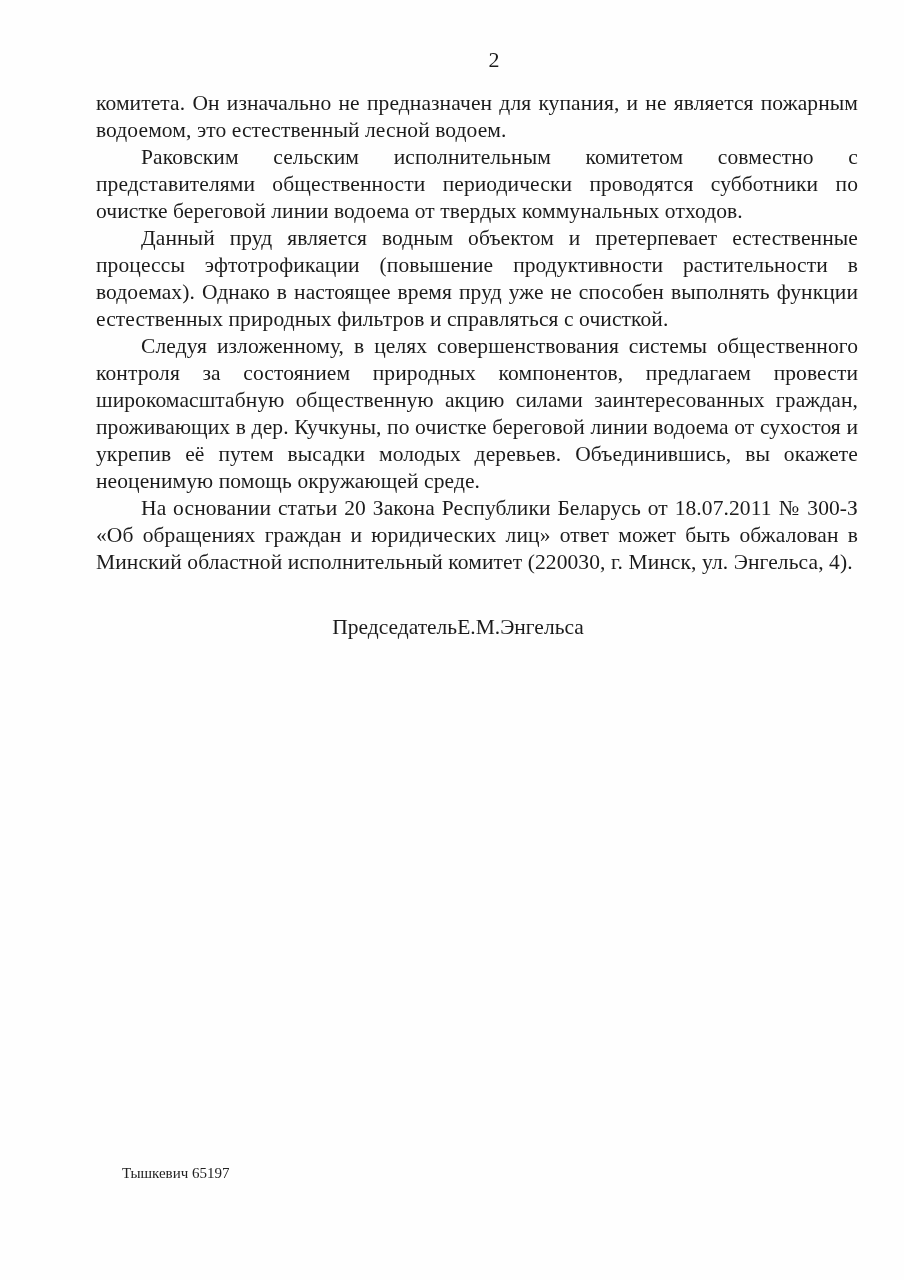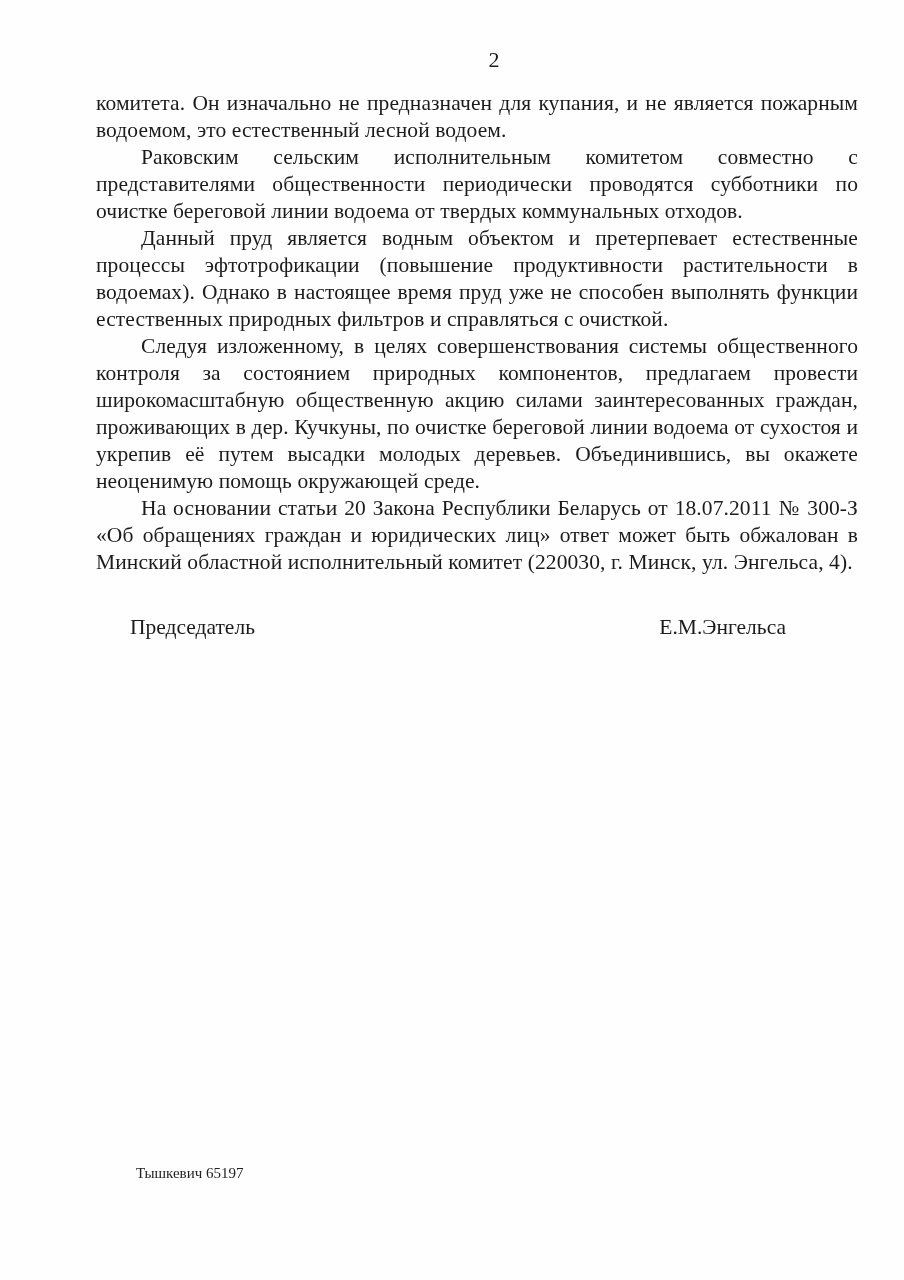--- a/index.html
+++ b/index.html
@@ -35,31 +35,31 @@
   .para {
     margin: 0;
     text-indent: 45px;
   }
   .para.no-indent {
     text-indent: 0;
   }
   .signature-row {
     margin: 38px 46px 0 130px;
     display: flex;
-    justify-content: space-between;
+    justify-content: center;
     align-items: baseline;
     font-size: 21.5px;
     line-height: 27px;
   }
   .signature-name {
     margin-right: 72px;
   }
   .footer-note {
     position: absolute;
-    left: 136px;
+    left: 122px;
     top: 1164px;
     font-size: 15px;
     line-height: 18px;
     color: #222222;
   }
 </style>
 </head>
 <body>
 
 <div class="page">

